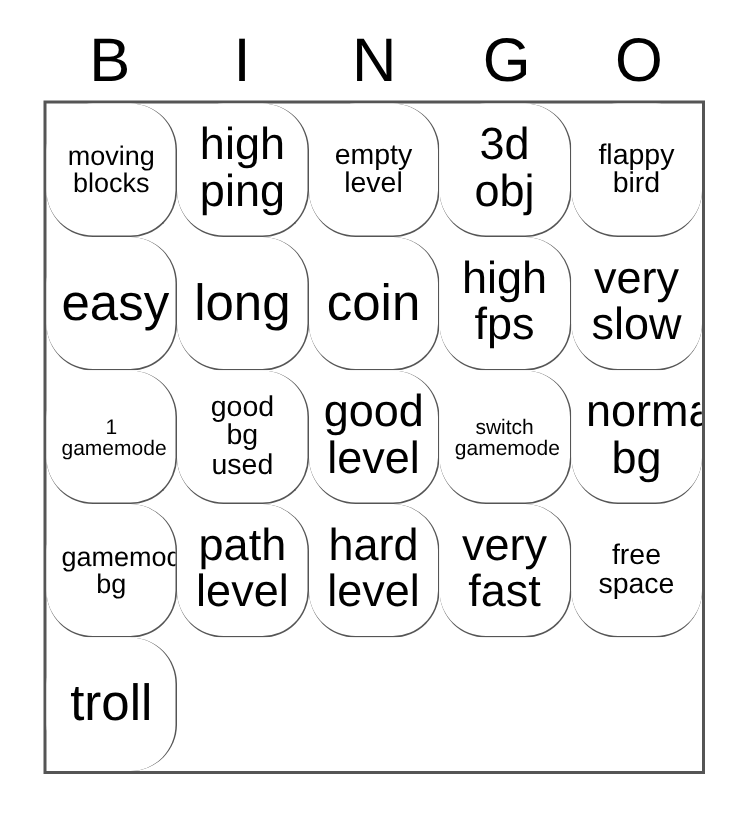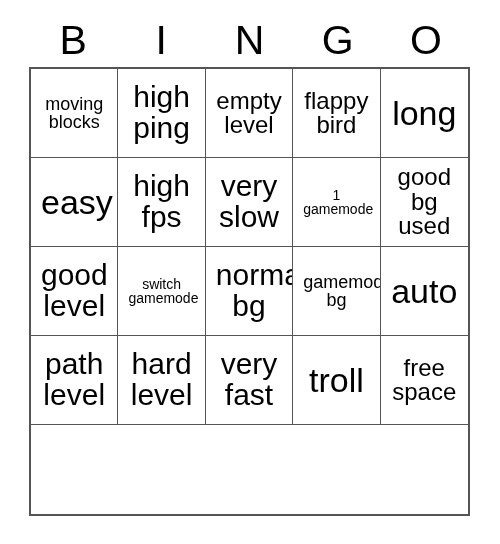--- a/index.html
+++ b/index.html
@@ -62,32 +62,33 @@
     border-right: 1px solid #555555;
     border-bottom: 1px solid #555555;
     box-sizing: border-box;
     display: flex;
     align-items: center;
     justify-content: center;
     text-align: center;
     padding: 1px 10px;
     background: #ffffff;
     overflow: hidden;
+    border-radius: 31px;
   }
   .cell:nth-child(5n) { border-right: none; text-align: center; }
   .cell:nth-child(n+21) { border-bottom: none; }
   .cell-text {
     display: block;
     width: 100%;
     line-height: 1.02;
     white-space: pre-line;
   }
   .fs-xl  { font-size: 34px; }
   .fs-lg  { font-size: 30px; }
-  .fs-md  { font-size: 24px; }
+  .fs-md  { font-size: 19px; }
   .fs-sm  { font-size: 18px; }
   .fs-xs  { font-size: 14px; }
 </style>
 </head>
 <body>
 
 <div id="card">
 
   <div id="header">
     <div class="header-letter">B</div>
@@ -104,29 +105,36 @@
       </div>
     <div class="cell">
         <span class="cell-text fs-lg">high
 ping</span>
       </div>
     <div class="cell">
         <span class="cell-text fs-md">empty
 level</span>
       </div>
     <div class="cell">
+        <span class="cell-text fs-lg">3d
+obj</span>
+      </div>
+    <div class="cell">
         <span class="cell-text fs-md">flappy
 bird</span>
       </div>
 
     <div class="cell">
+        <span class="cell-text fs-xl">easy</span>
+      </div>
+    <div class="cell">
         <span class="cell-text fs-xl">long</span>
       </div>
     <div class="cell">
-        <span class="cell-text fs-xl">easy</span>
+        <span class="cell-text fs-xl">coin</span>
       </div>
     <div class="cell">
         <span class="cell-text fs-lg">high
 fps</span>
       </div>
     <div class="cell">
         <span class="cell-text fs-lg">very
 slow</span>
       </div>
 
@@ -149,38 +157,35 @@
 gamemode</span>
       </div>
     <div class="cell">
         <span class="cell-text fs-lg">normal
 bg</span>
       </div>
     <div class="cell">
         <span class="cell-text fs-sm">gamemode
 bg</span>
       </div>
-    <div class="cell">
-        <span class="cell-text fs-xl">auto</span>
-      </div>
 
     <div class="cell">
         <span class="cell-text fs-lg">path
 level</span>
       </div>
     <div class="cell">
         <span class="cell-text fs-lg">hard
 level</span>
       </div>
     <div class="cell">
         <span class="cell-text fs-lg">very
 fast</span>
       </div>
     <div class="cell">
-        <span class="cell-text fs-xl">troll</span>
+        <span class="cell-text fs-md">free
+space</span>
       </div>
     <div class="cell">
-        <span class="cell-text fs-md">free
-space</span>
+        <span class="cell-text fs-xl">troll</span>
       </div>
   </div>
 
 </div>
 
 </body></html>

